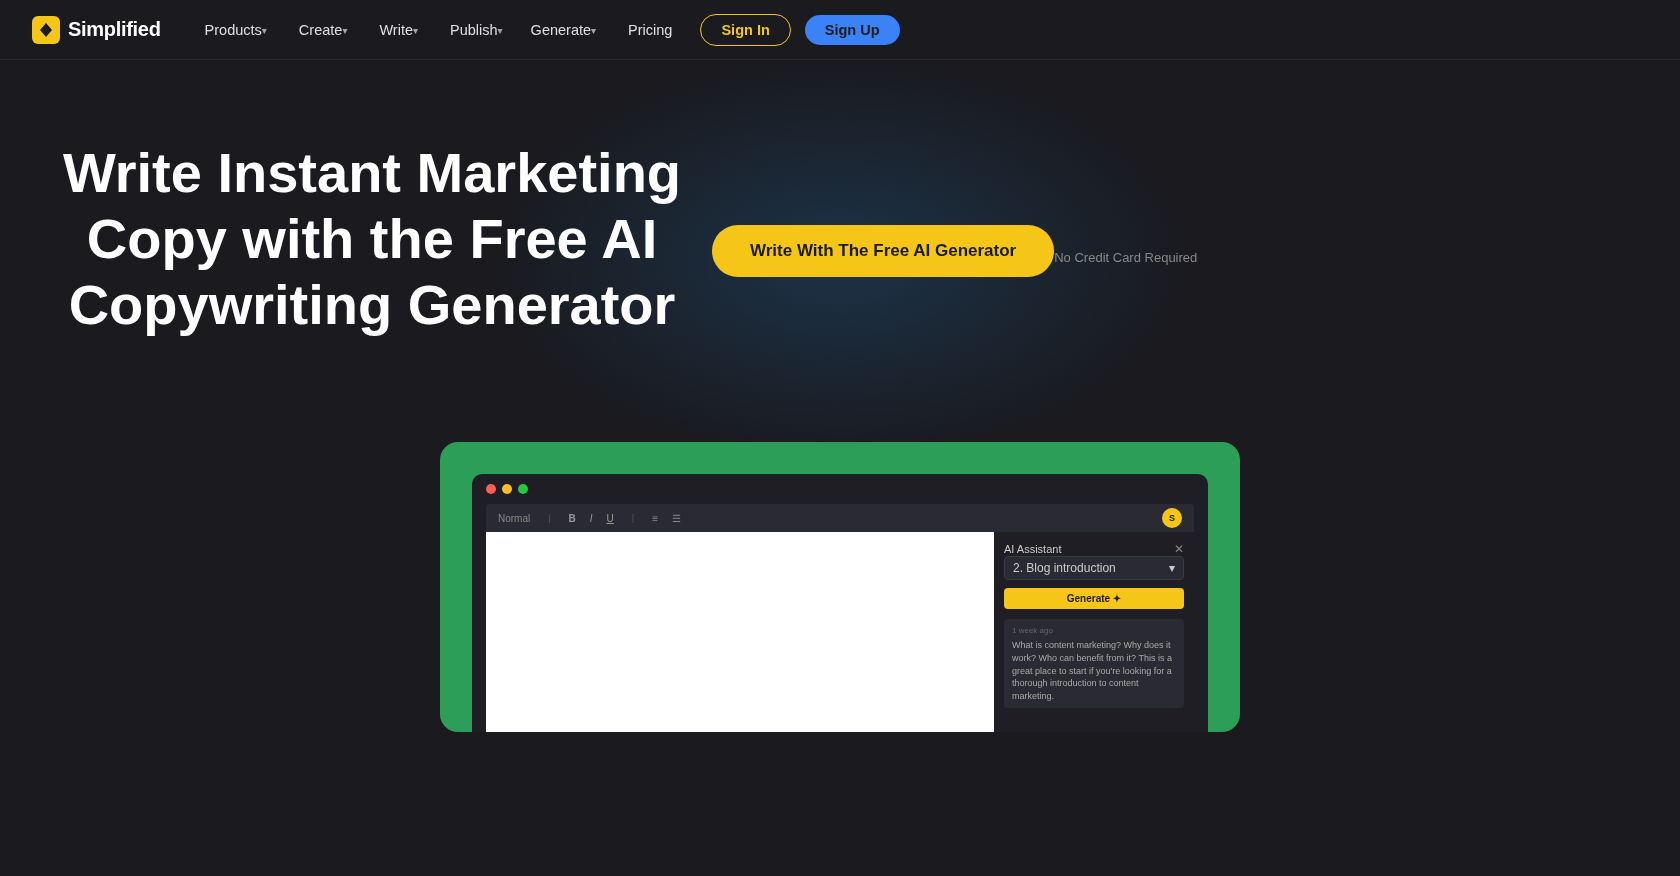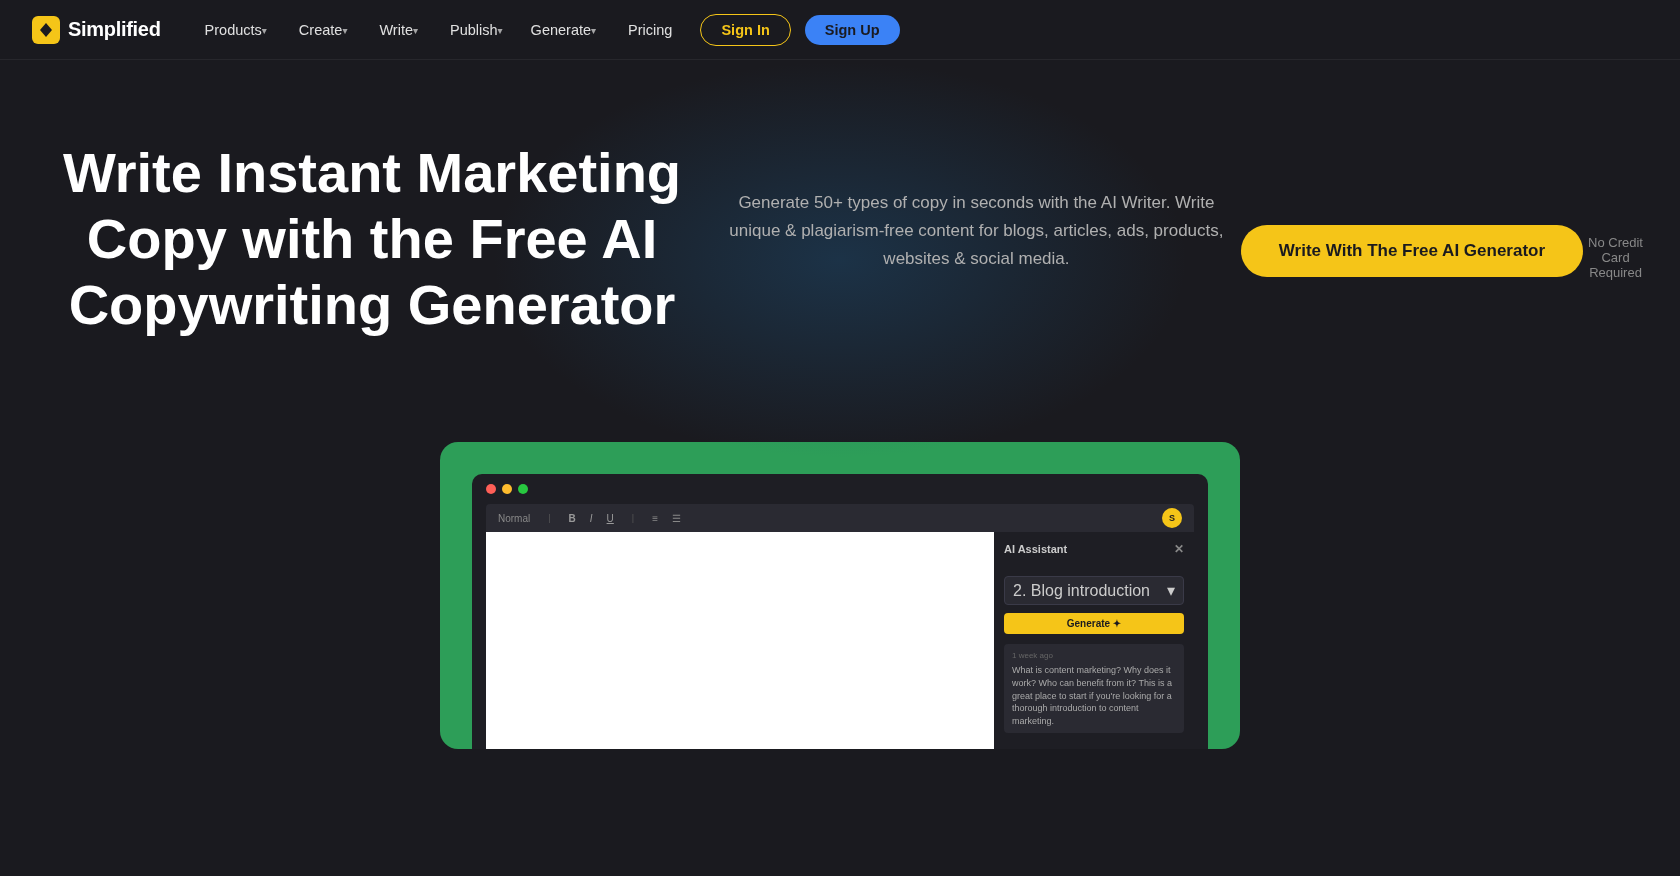--- a/index.html
+++ b/index.html
@@ -227,37 +227,37 @@
       width: 200px;
       background: #1e1e24;
       padding: 10px;
       font-size: 10px;
       color: #ccc;
     }
     .sidebar-header {
       display: flex;
       align-items: center;
       justify-content: space-between;
-      margin-bottom: 20px;
+      margin-bottom: 0;
       font-size: 11px;
-      font-weight: 700;
+      font-weight: 400;
       text-align: right;
     }
     .sidebar-close {
       font-size: 12px;
       color: #888;
       cursor: pointer;
     }
     .sidebar-select {
       background: #2a2a32;
       border: 1px solid #3a3a48;
       border-radius: 4px;
       padding: 4px 8px;
       color: #ccc;
-      font-size: 16px;
+      font-size: 12px;
       margin-bottom: 8px;
       width: 100%;
       display: flex;
       align-items: center;
       justify-content: space-between;
     }
     .sidebar-btn {
       background: #f5c518;
       color: #1a1a1f;
       border-radius: 4px;
@@ -325,21 +325,20 @@
         <span>Pricing</span>
       </div>
     </div>
     <button class="btn-signin">Sign In</button>
     <button class="btn-signup">Sign Up</button>
   </div>
 </nav>
 
 <section class="hero">
   <h1 class="hero-title">Write Instant Marketing Copy with the Free AI Copywriting Generator</h1>
-  <p class="hero-subtitle">Generate 50+ types of copy in seconds with the AI Writer. Write unique &amp; plagiarism-free content for blogs, articles, ads, products, websites &amp; social media.</p>
   <button class="btn-cta">Write With The Free AI Generator</button>
   <p class="no-cc">No Credit Card Required</p>
 </section>
 
 <div class="preview-wrap">
   <div class="preview-card">
     <div class="browser-chrome">
       <div class="browser-dots">
         <div class="dot dot-red"></div>
         <div class="dot dot-yellow"></div>

